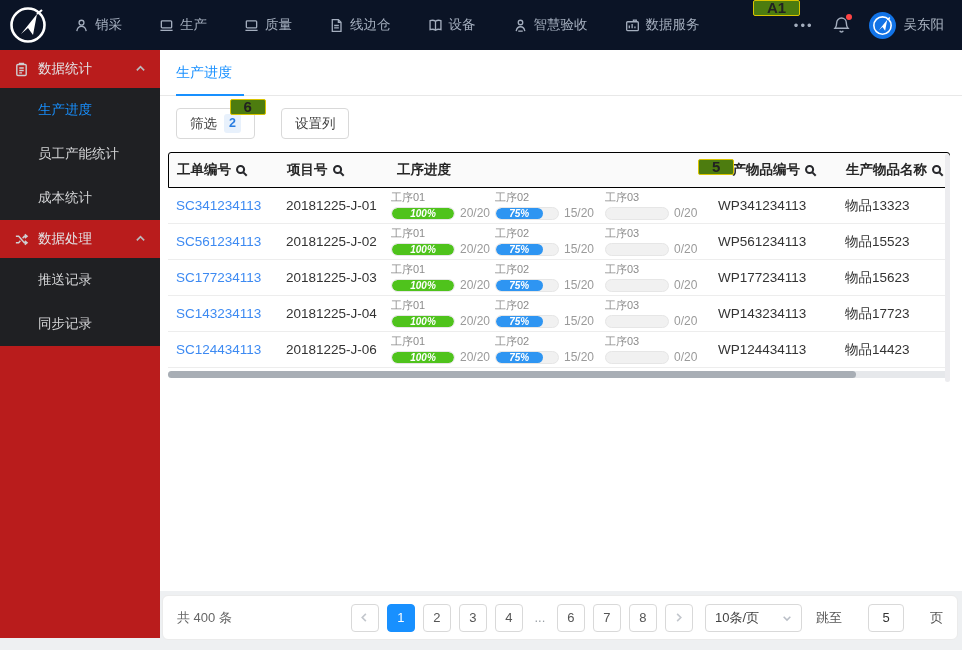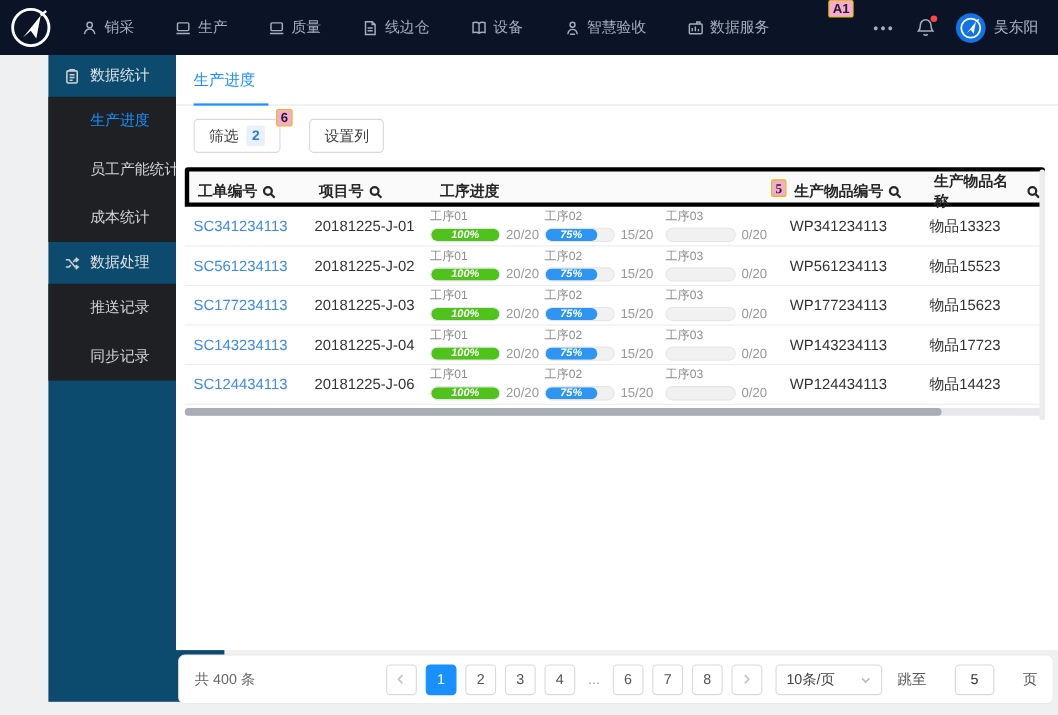--- a/index.html
+++ b/index.html
@@ -18,26 +18,26 @@
   .nav-dots { font-size:13px; letter-spacing:2px; cursor:pointer; }
   .bell-wrap { position:relative; cursor:pointer; }
   .bell-wrap svg { width:17px; height:18px; stroke:#a4aebe; fill:none; stroke-width:1.4; display:block; }
   .bell-dot { position:absolute; top:-2px; right:-2px; width:6px; height:6px; border-radius:50%; background:#ff4545; }
   .user-wrap { display:flex; align-items:center; gap:8px; cursor:pointer; }
   .avatar { width:27px; height:27px; border-radius:50%; background:#1273e6; display:flex; align-items:center; justify-content:center; }
   .avatar svg { width:21px; height:21px; }
   .user-name { font-size:13.5px; color:#aeb8c6; }
 
   
-  .anno { position:absolute; background:#f9a8d4; color:#222; font-size:12px; font-weight:bold;
-          line-height:14px; padding:0 3px; border:1px solid #d9c400; border-radius:2px; z-index:50; }
+  .anno { position:absolute; background:#4d7c0f; color:#222; font-size:15px; font-weight:bold;
+          line-height:14px; padding:0 13px; border:1px solid #d9c400; border-radius:2px; z-index:50; }
   .anno-a1 { left:753px; top:0; }
 
   
-  .sidebar { position:absolute; top:50px; left:0; width:160px; height:588px; background:#0c4a6e;margin-left:44px; }
+  .sidebar { position:absolute; top:50px; left:0; width:160px; height:588px; background:#b91c1c; }
   .sb-group-header { height:38px; display:flex; align-items:center; gap:9px; padding:0 14px;
                      color:#e2e3e5; font-size:13.5px; cursor:pointer; }
   .sb-group-header svg.gicon { width:15px; height:15px; stroke:#cfd0d3; fill:none; stroke-width:1.5; }
   .sb-chevron { margin-left:auto; }
   .sb-chevron svg { width:11px; height:11px; stroke:#b9babd; fill:none; stroke-width:1.8; }
   .sb-submenu { background:#1f2023; }
   .sb-item { height:44px; line-height:44px; padding-left:38px; color:#d4d5d7; font-size:13.5px; cursor:pointer; }
   .sb-item.active { color:#1890ff; }
 
   
@@ -48,22 +48,22 @@
   .toolbar { padding:12px 16px 11px 16px; display:flex; gap:26px; }
   .btn { position:relative; height:31px; border:1px solid #d9d9d9; border-radius:4px; background:#fff;
          display:inline-flex; align-items:center; gap:7px; padding:0 13px; font-size:13.5px; color:#3f3f3f; cursor:pointer; }
   .filter-count { background:#e8f1fc; color:#2a7de1; font-weight:bold; font-size:12.5px;
                   padding:0 5px; line-height:19px; border-radius:3px; }
   .anno-6 { top:-10px; right:-12px; }
 
   
   .table-wrap { margin:2px 12px 0 8px; position:relative; font-size:13.5px; }
   .thead, .tr { display:grid; grid-template-columns:110px 110px 322px 127px 1fr; align-items:center; }
-  .thead { height:36px; background:#fafafa; border:4px solid #000000; border-radius:3px 3px 0 0;
-           font-weight:bold; color:#262626;font-family:Liberation Serif, serif; }
+  .thead { height:36px; background:#fafafa; border:1px solid #000000; border-radius:3px 3px 0 0;
+           font-weight:bold; color:#262626; }
   .th { display:flex; align-items:center; gap:4px; padding-left:8px; position:relative; }
   .th svg { width:13px; height:13px; stroke:#26272b; fill:none; stroke-width:2.2; cursor:pointer; }
   .anno-5 { top:-2px; left:-13px; }
   .tr { height:36px; border-bottom:1px solid #ededed; color:#333; }
   .td { padding-left:8px; }
   .td a { color:#3d8af2; text-decoration:none; cursor:pointer; }
   .td-process { display:flex; padding-left:3px; }
   .proc { width:104px; }
   .proc:nth-child(2) { width:110px; }
   .proc-label { font-size:11px; color:#8c8c8c; line-height:13px; margin-bottom:2px; }

